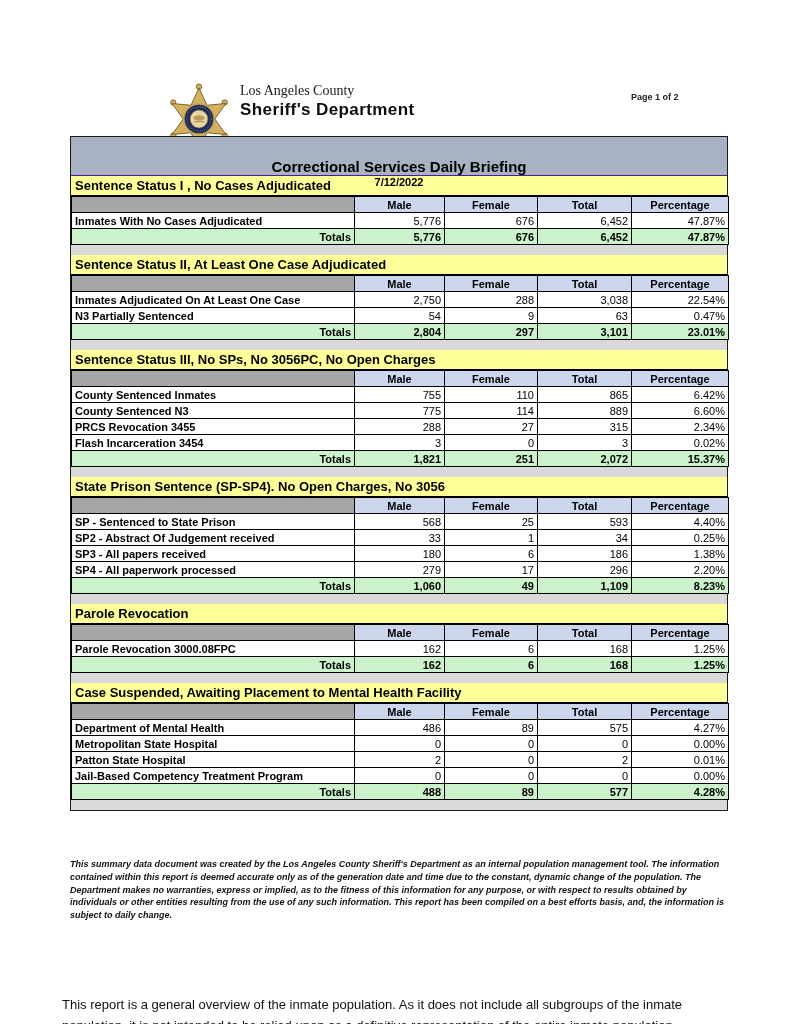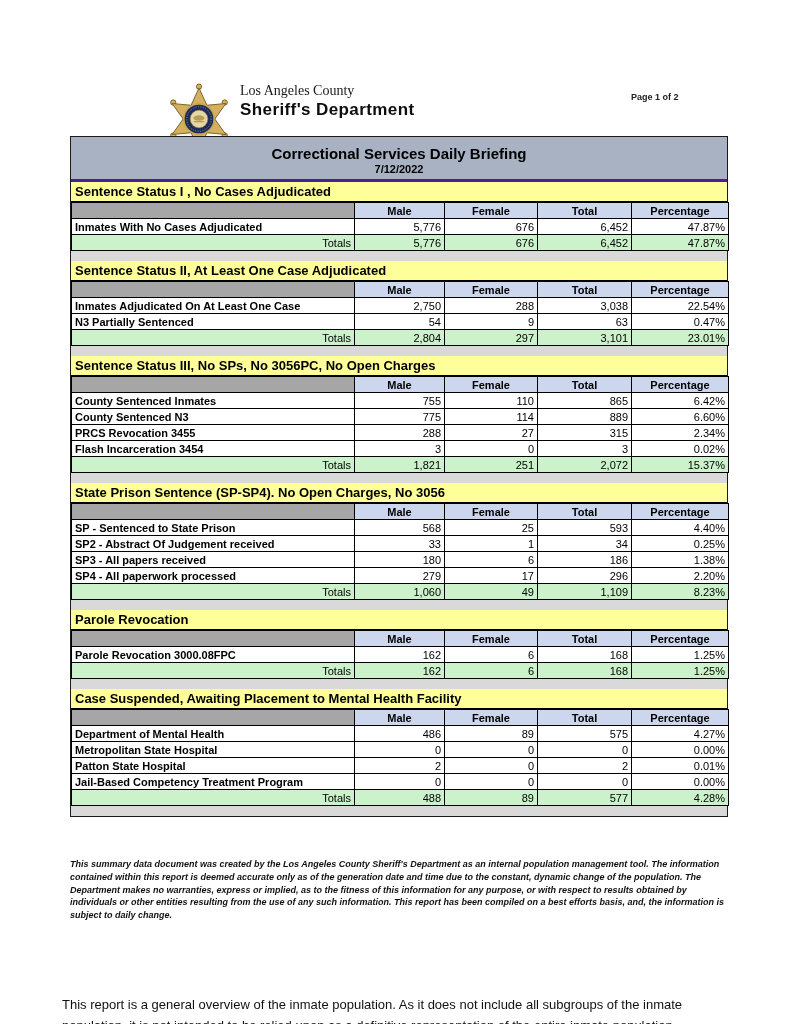--- a/index.html
+++ b/index.html
@@ -18,22 +18,22 @@
   .agency-county { font-family:"Liberation Serif", serif; font-size:14px; color:#1a1a1a; }
   .agency-dept { font-weight:bold; font-size:17px; letter-spacing:0.4px; color:#0d0d0d; margin-top:1px; }
   .page-num { position:absolute; left:631px; top:92px; font-size:9px; font-weight:bold; color:#222; }
 
   
   .report {
     position:absolute; left:70px; top:136px; width:658px;
     background:var(--spacer,#d9d9d9); border:1px solid #1a1a1a;
   }
   .title-bar {
-    background:var(--titlebar,#a8b2c2); border-bottom:3px solid #4c1d95;
-    height:45px; text-align:center; padding-top:8px;
+    background:var(--titlebar,#a8b2c2); border-bottom:1px solid #4c1d95;
+    height:39px; text-align:center; padding-top:21px;
   }
   .report-title { font-size:15px; font-weight:bold; }
   .report-date  { font-size:11px; font-weight:bold; margin-top:1px; }
 
   .section { margin-bottom:10px; }
   .sec-title {
     background:var(--section-header,#ffff99);
     border-bottom:1px solid #000;
     font-size:13px; font-weight:bold;
     padding:2px 4px 1px 4px; height:20px;
@@ -42,21 +42,21 @@
   col.c0 { width:283px; } col.c1 { width:90px; } col.c2 { width:93px; }
   col.c3 { width:94px; }  col.c4 { width:97px; }
   .sec-table th, .sec-table td {
     border:1px solid #000; height:16px; font-size:11px;
     padding:0 3px; overflow:hidden; white-space:nowrap;
   }
   th.corner { background:var(--corner,#a6a6a6); }
   th.col-head { background:var(--column-header,#ccd6ec); font-weight:bold; text-align:center; }
   td.row-label { background:#ffffff; font-weight:bold; text-align:left; }
   td.num { background:#ffffff; text-align:right; }
-  tr.totals-row td { background:var(--totals,#ccf2cc); font-weight:normal; }
+  tr.totals-row td { background:var(--totals,#ccf2cc); font-weight:bold; }
   td.totals-label { text-align:right; }
   tr.totals-row td.num { text-align:right; }
 
   .custody { margin-bottom:0; }
   .custody-table td {
     background:var(--grand-total,#ffff00); border:1px solid #000;
     height:23px; font-weight:bold; white-space:nowrap; overflow:hidden;
   }
   td.custody-label { font-size:13px; text-align:right; padding-right:5px; }
   td.custody-num { font-size:12px; text-align:right; padding-right:4px; }

